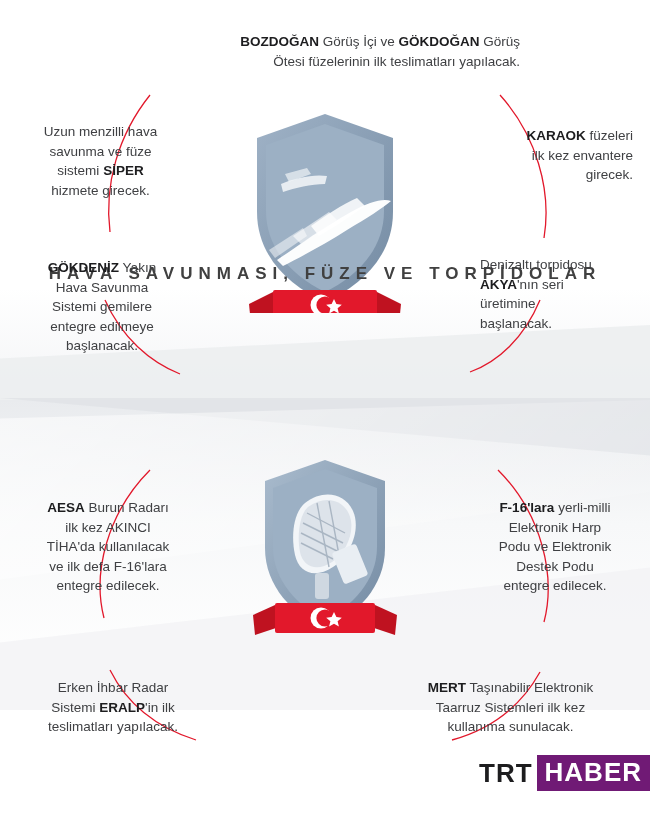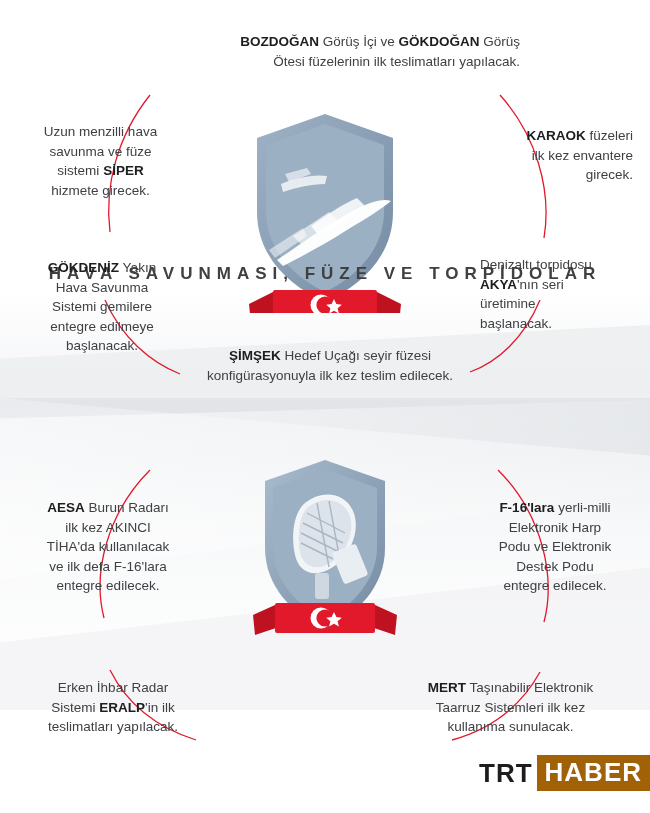--- a/index.html
+++ b/index.html
@@ -80,21 +80,21 @@
   .logo{
     position:absolute;left:0;right:0;bottom:22px;
     display:flex;justify-content:flex-end;align-items:center;
   }
   .logo .trt{
     font-weight:bold;font-size:26px;letter-spacing:1px;color:#1d1d1f;
     margin-right:4px;
   }
   .logo .haber{
     font-weight:bold;font-size:26px;letter-spacing:1px;color:#ffffff;
-    background:#a16207;padding:2px 8px 3px 8px;
+    background:#701a75;padding:2px 8px 3px 8px;
   }
 
   svg.arcs{position:absolute;left:0;top:0;pointer-events:none;}
 </style>
 </head>
 <body>
 
 <div class="page">
 
   <div class="bg-sec1"></div>
@@ -167,23 +167,20 @@
   </div>
   <div class="note n-left2">
     <b>GÖKDENİZ</b> Yakın<br>Hava Savunma<br>Sistemi gemilere<br>entegre edilmeye<br>başlanacak.
   </div>
   <div class="note n-right1">
     <b>KARAOK</b> füzeleri<br>ilk kez envantere<br>girecek.
   </div>
   <div class="note n-right2">
     Denizaltı torpidosu<br><b>AKYA</b>'nın seri<br>üretimine<br>başlanacak.
   </div>
-  <div class="note n-bottom">
-    <b>ŞİMŞEK</b> Hedef Uçağı seyir füzesi<br>konfigürasyonuyla ilk kez teslim edilecek.
-  </div>
 
   <div class="shield-wrap two">
     <svg width="160" height="185" viewBox="0 0 160 185">
       <defs>
         <linearGradient id="sh2" x1="0" y1="0" x2="1" y2="1">
           <stop offset="0%" stop-color="#a9bbcd"></stop>
           <stop offset="100%" stop-color="#748ba3"></stop>
         </linearGradient>
       </defs>
       <path d="M80 5 L140 26 L140 93 C140 132 112 159 80 175 C48 159 20 132 20 93 L20 26 Z" fill="url(#sh2)"></path>

